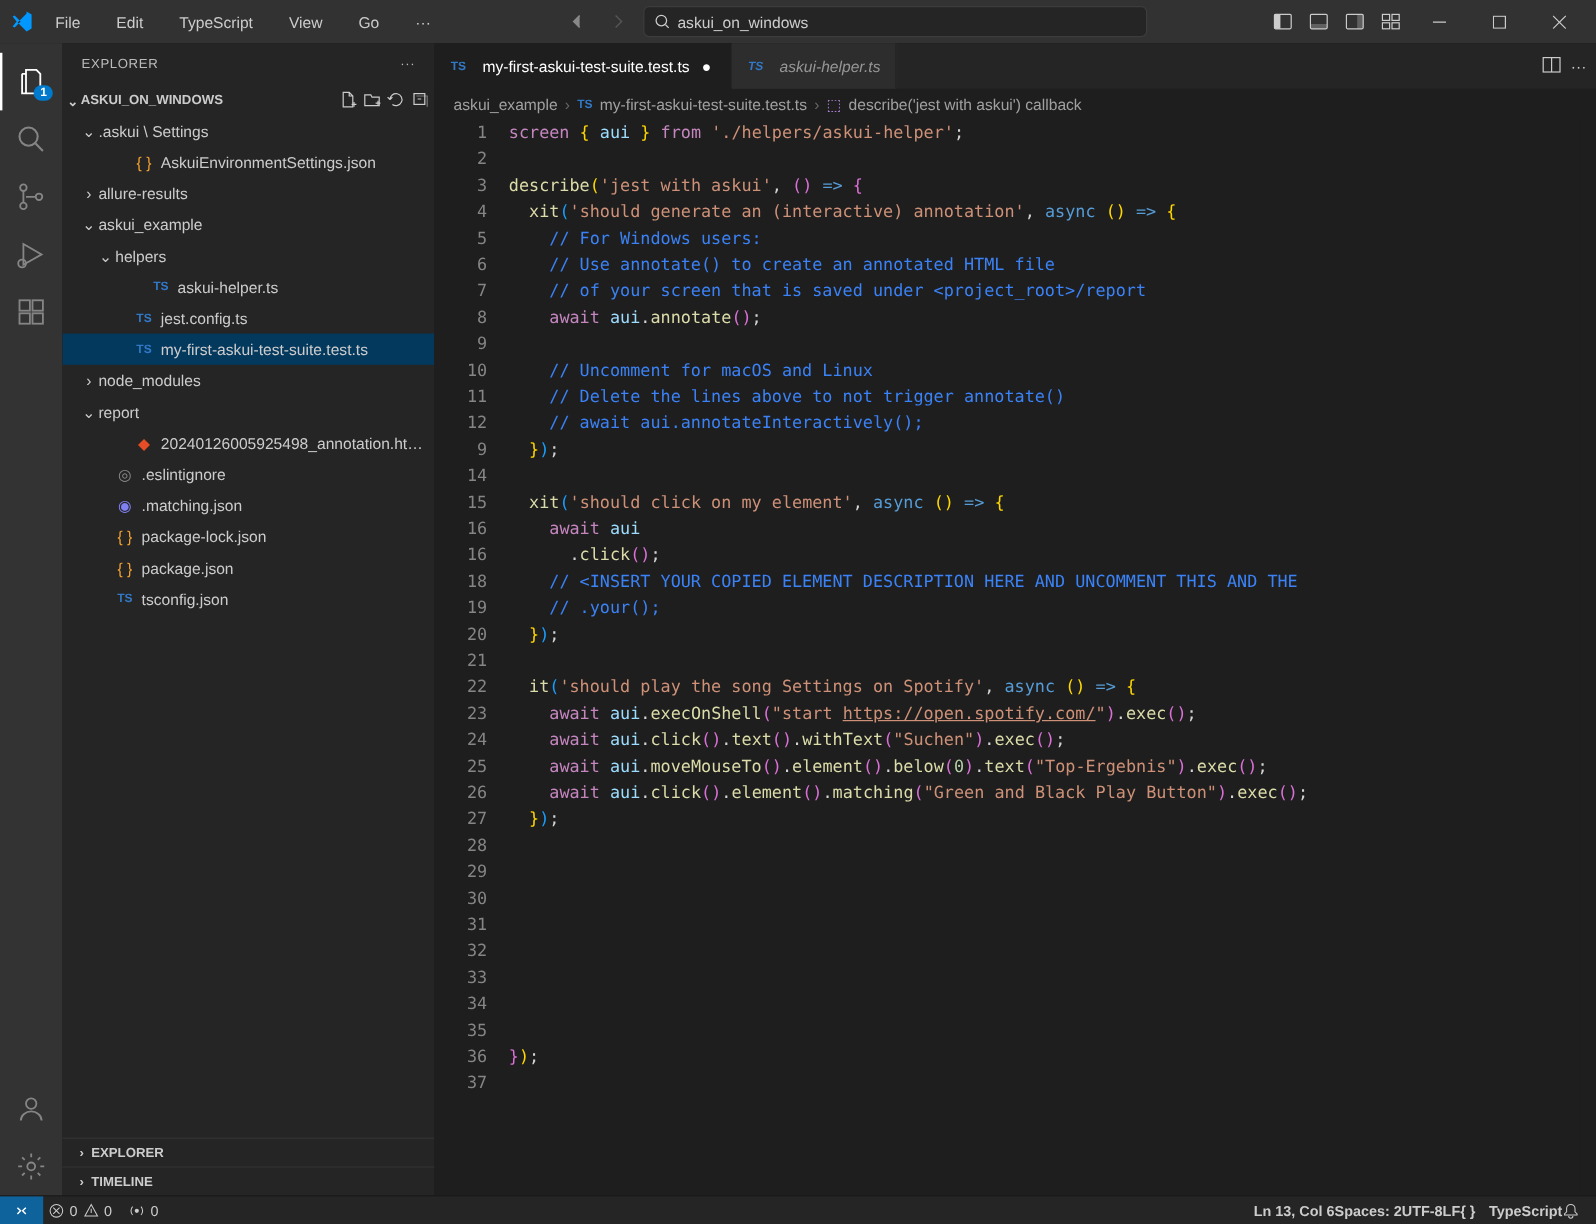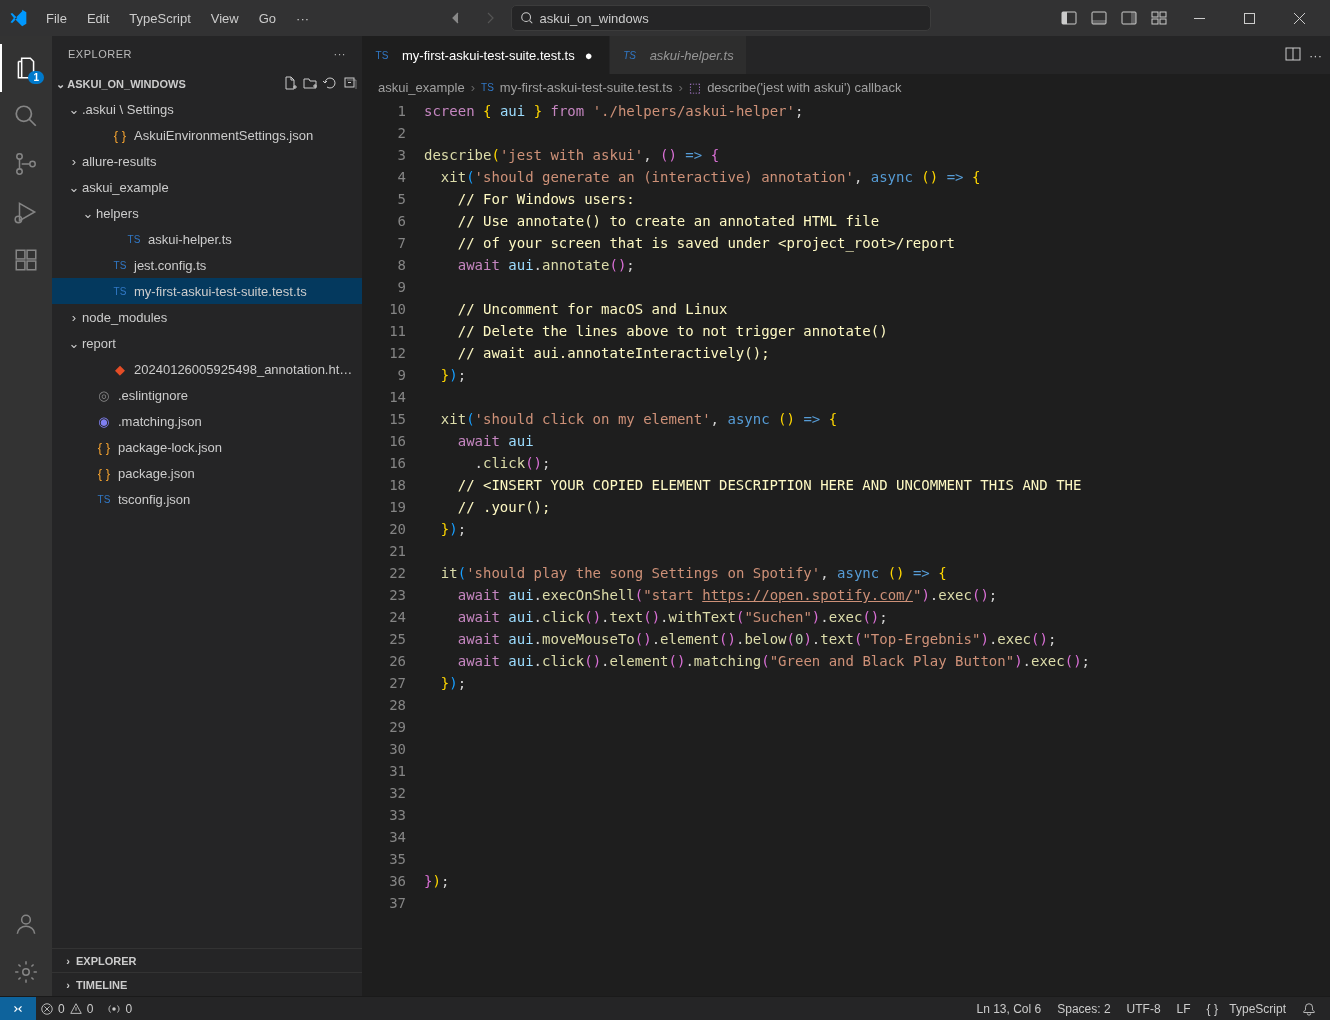--- a/index.html
+++ b/index.html
@@ -1,19 +1,19 @@
 <!DOCTYPE html>
 <html><head>
 <meta charset="utf-8">
 <style>
 * { margin: 0; padding: 0; box-sizing: border-box; }
 body { font-family: "Segoe UI", sans-serif; background: #1e1e1e; color: #cccccc; width: 1330px; height: 1020px; overflow: hidden; font-size: 13px; }
 .titlebar { height: 36px; background: #323233; display: flex; align-items: center; padding: 0 8px; }
 .titlebar-logo { width: 20px; height: 20px; margin-right: 10px; }
-.menu { display: flex; gap: 4px; }
+.menu { display: flex; gap: 14px; }
 .menu-item { padding: 4px 8px; cursor: pointer; border-radius: 4px; }
 .titlebar-center { flex: 1; display: flex; justify-content: center; align-items: center; gap: 8px; }
 .nav-btn { width: 26px; height: 26px; display: flex; align-items: center; justify-content: center; color: #888; cursor: pointer; }
 .search-box { width: 420px; height: 26px; background: #252526; border: 1px solid #3c3c3c; border-radius: 5px; display: flex; align-items: center; padding: 0 8px; color: #ccc; cursor: pointer; }
 .search-box svg { margin-right: 6px; }
 .titlebar-right { display: flex; align-items: center; gap: 4px; }
 .win-btn { width: 46px; height: 36px; display: flex; align-items: center; justify-content: center; cursor: pointer; }
 .layout-btn { width: 26px; height: 26px; display: flex; align-items: center; justify-content: center; cursor: pointer; color: #ccc; }
 
 .main { display: flex; height: calc(100% - 36px - 24px); }
@@ -49,35 +49,35 @@
 .editor-wrap { flex: 1; display: flex; position: relative; overflow: hidden; }
 .gutter { width: 62px; text-align: right; padding-right: 18px; color: #858585; font-family: Consolas, monospace; font-size: 14px; line-height: 22px; padding-top: 0; }
 .code { flex: 1; font-family: Consolas, monospace; font-size: 14px; line-height: 22px; white-space: pre; overflow: auto; }
 .minimap { width: 96px; background: #1e1e1e; position: absolute; right: 14px; top: 0; bottom: 0; opacity: 0.6; }
 .scrollbar-v { position: absolute; right: 0; top: 0; bottom: 0; width: 14px; background: #1e1e1e; }
 
 .tk-kw { color: #c586c0; }
 .tk-fn { color: #dcdcaa; }
 .tk-id { color: #9cdcfe; }
 .tk-str { color: #ce9178; }
-.tk-com { color: #fef9c3; }
+.tk-com { color: #3b82f6; }
 .tk-pn { color: #d4d4d4; }
 .tk-br { color: #ffd700; }
 .tk-br2 { color: #da70d6; }
 .tk-br3 { color: #179fff; }
 .tk-num { color: #b5cea8; }
 .tk-cf { color: #569cd6; }
 
 .statusbar { height: 24px; background: #252526; display: flex; align-items: center; font-size: 12px; border-top: 1px solid #1a1a1a; }
 .status-left { display:flex; align-items:center; gap: 14px; padding-left: 4px; }
-.status-right { margin-left: auto; display:flex; align-items:center; gap: 16px; padding-right: 14px; }
+.status-right { margin-left: auto; display:flex; align-items:center; padding-right: 14px; font-weight: bold; }
 .remote-btn { background: #0e639c; height: 24px; width: 36px; display:flex; align-items:center; justify-content:center; cursor:pointer; }
 .status-item { cursor: pointer; display:flex; align-items:center; gap:4px; }
 
-.ts-icon { color:#3178c6; font-size:10px; font-weight:normal; font-family:sans-serif; }
+.ts-icon { color:#3178c6; font-size:10px; font-weight:bold; font-family:sans-serif; }
 .json-icon { color:#f0a030; }
 </style>
 </head>
 <body>
 
 <div class="titlebar">
   <svg class="titlebar-logo" viewBox="0 0 24 24">
       <path fill="#0098ff" d="M17 2l5 3v14l-5 3-9-9 9-9zM3 7l4 5-4 5 2 1 6-6-6-6-2 1z"></path>
     </svg>
   <div class="menu">

